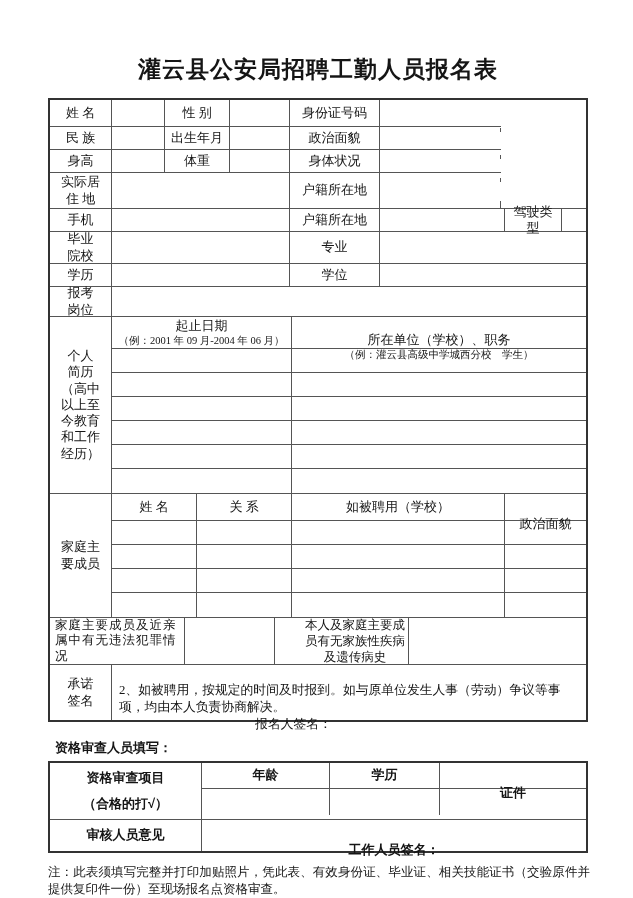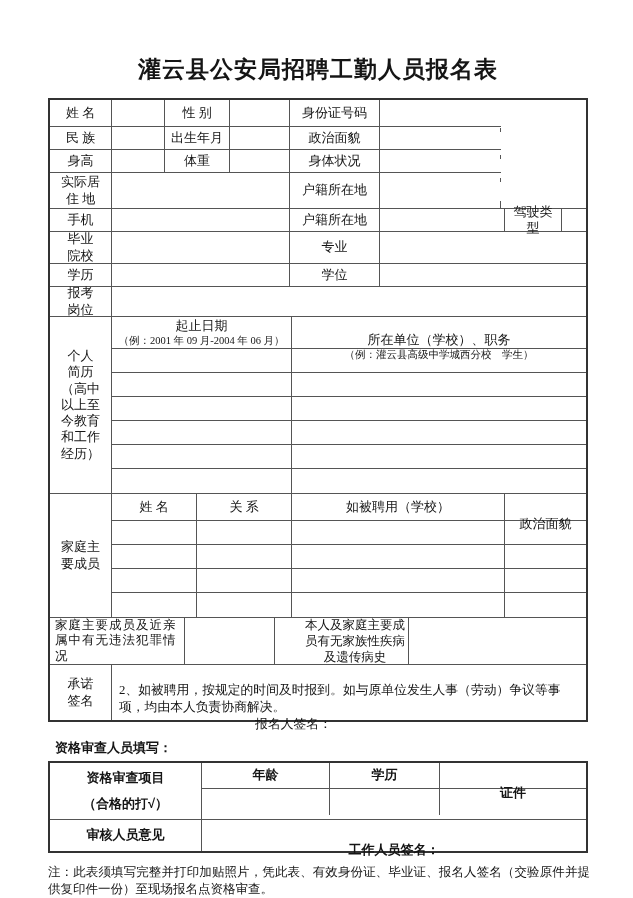--- a/index.html
+++ b/index.html
@@ -274,15 +274,15 @@
           <div class="cell fx"></div>
         </div>
       </div>
     </div>
     <div class="row h31">
       <div class="cell w152">审核人员意见</div>
       <div class="cell fx">工作人员签名：</div>
     </div>
   </div>
 
-  <div class="note">注：此表须填写完整并打印加贴照片，凭此表、有效身份证、毕业证、报名人签名（交验原件并提供复印件一份）至现场报名点资格审查。</div>
+  <div class="note">注：此表须填写完整并打印加贴照片，凭此表、有效身份证、毕业证、相关技能证书（交验原件并提供复印件一份）至现场报名点资格审查。</div>
 
 </div>
 
 </body></html>

